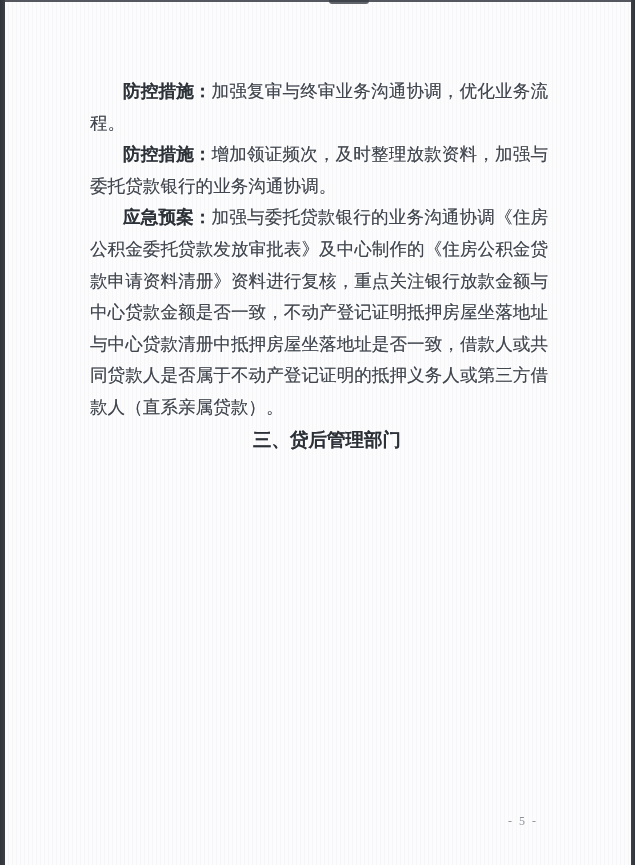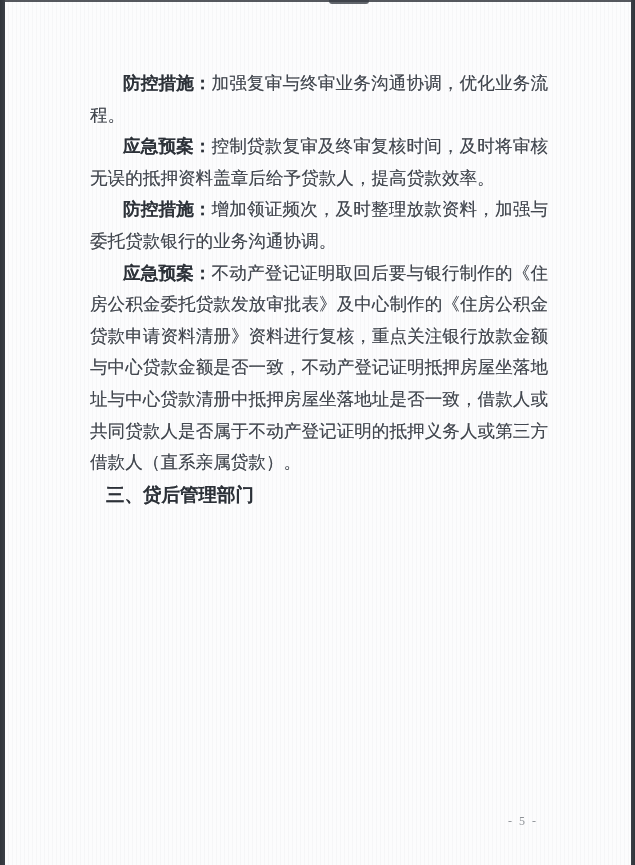--- a/index.html
+++ b/index.html
@@ -43,21 +43,21 @@
   }
   .top-smudge {
     position: absolute; left: 329px; top: 0;
     width: 40px; height: 4px;
     background: rgba(58,62,70,0.8);
     border-radius: 0 0 3px 3px;
     filter: blur(0.4px);
   }
   .content {
     position: absolute;
-    left: 90px; top: 68px;
+    left: 90px; top: 76px;
     width: 458px;
     color: var(--ink);
   }
   .para {
     margin: 0;
     font-size: 17.6px;
     line-height: 31.6px;
     text-align: justify;
     text-justify: inter-character;
     text-indent: 33px;
@@ -70,20 +70,21 @@
   }
   .heading {
     margin: 0;
     padding-left: 16px;
     font-family: "Liberation Sans", sans-serif;
     font-weight: 700;
     font-size: 18.5px;
     line-height: 31.6px;
     color: var(--ink-bold);
     text-shadow: 0 0 0.5px rgba(44,49,56,0.5);
+    text-align: center;
   }
   .page-number {
     position: absolute;
     left: 508px; top: 814px;
     font-size: 12px;
     letter-spacing: 2px;
     color: var(--page-num);
     font-family: "Liberation Serif", serif;
   }
 </style>
@@ -91,20 +92,19 @@
 <body>
 
 <div class="scan-page">
   <div class="edge-top"></div>
   <div class="edge-left"></div>
   <div class="edge-right"></div>
   <div class="top-smudge"></div>
 
   <div class="content">
     <p class="para"><span class="lbl">防控措施：</span><span>加强复审与终审业务沟通协调，优化业务流程。</span></p>
-    <p class="para"><span class="lbl">应急预案：</span><span>控制贷款复审及终审复核时间，及时将审核无误的抵押资料盖章后给予贷款人，提高贷款效率。</span></p>
     <p class="para"><span class="lbl">防控措施：</span><span>增加领证频次，及时整理放款资料，加强与委托贷款银行的业务沟通协调。</span></p>
-    <p class="para"><span class="lbl">应急预案：</span><span>不动产登记证明取回后要与银行制作的《住房公积金委托贷款发放审批表》及中心制作的《住房公积金贷款申请资料清册》资料进行复核，重点关注银行放款金额与中心贷款金额是否一致，不动产登记证明抵押房屋坐落地址与中心贷款清册中抵押房屋坐落地址是否一致，借款人或共同贷款人是否属于不动产登记证明的抵押义务人或第三方借款人（直系亲属贷款）。</span></p>
+    <p class="para"><span class="lbl">应急预案：</span><span>加强与委托贷款银行的业务沟通协调《住房公积金委托贷款发放审批表》及中心制作的《住房公积金贷款申请资料清册》资料进行复核，重点关注银行放款金额与中心贷款金额是否一致，不动产登记证明抵押房屋坐落地址与中心贷款清册中抵押房屋坐落地址是否一致，借款人或共同贷款人是否属于不动产登记证明的抵押义务人或第三方借款人（直系亲属贷款）。</span></p>
     <h3 class="heading">三、贷后管理部门</h3>
   </div>
 
   <div class="page-number">- 5 -</div>
 </div>
 
 </body></html>

